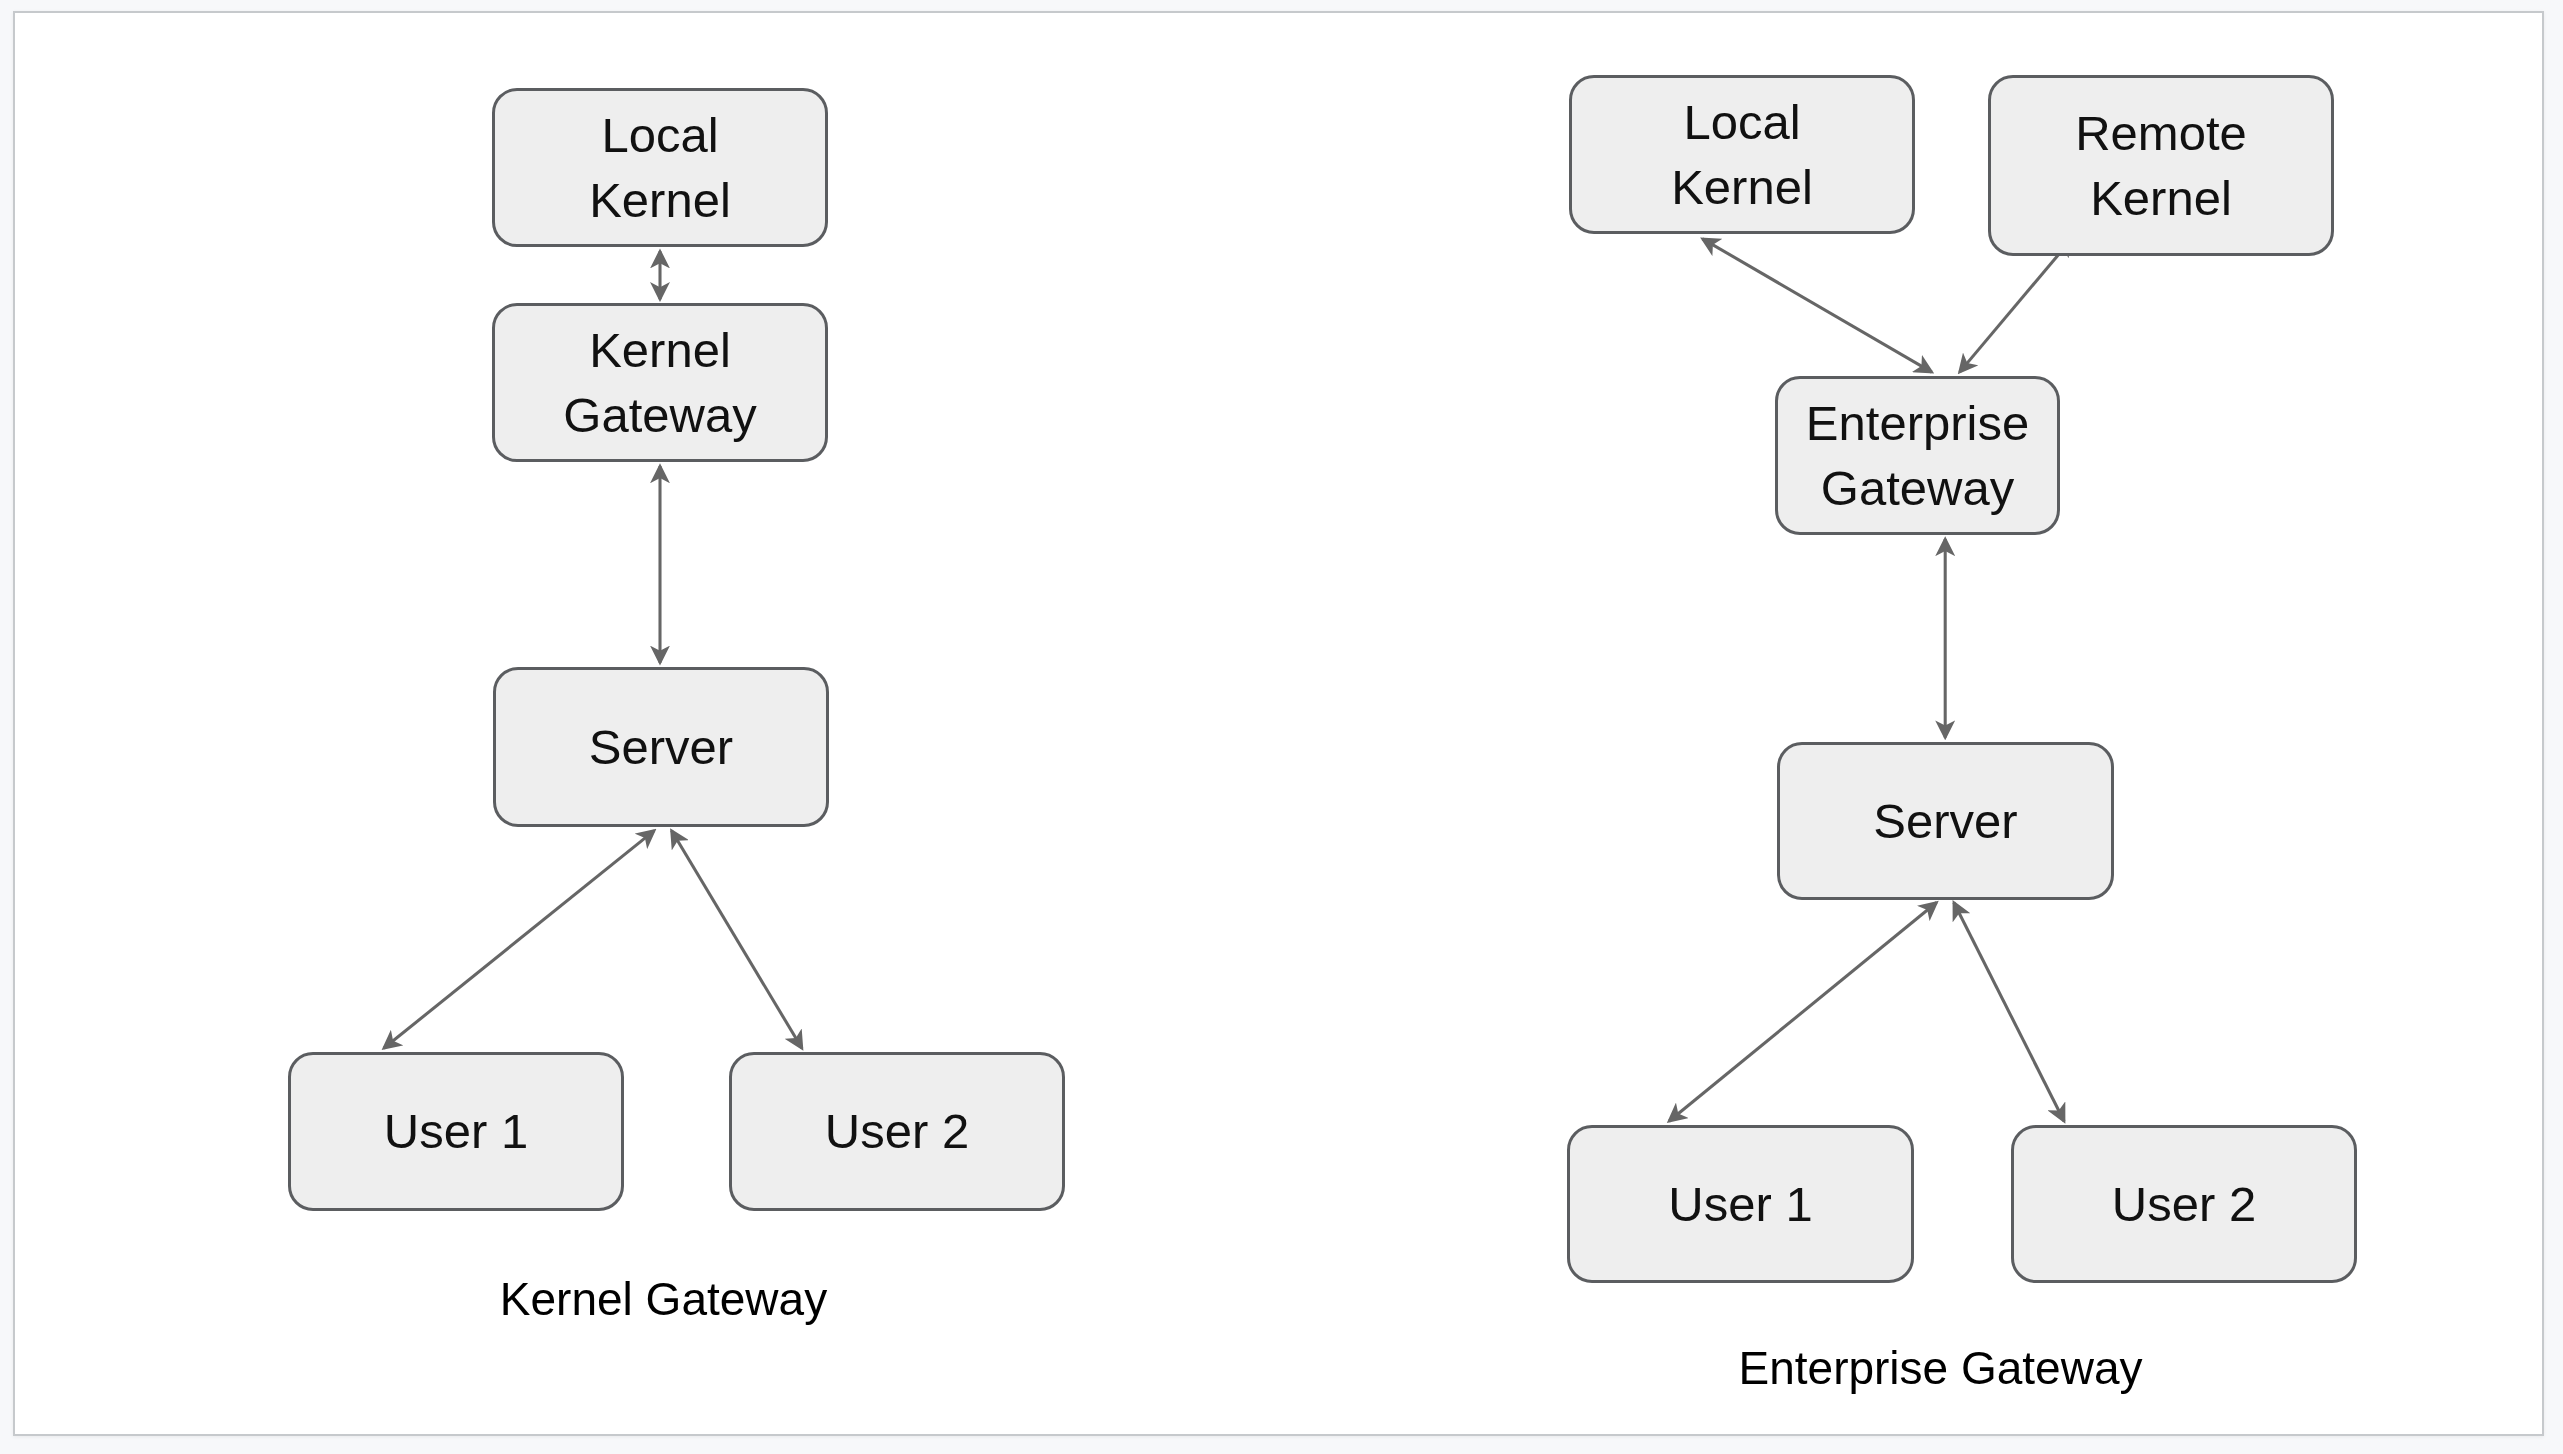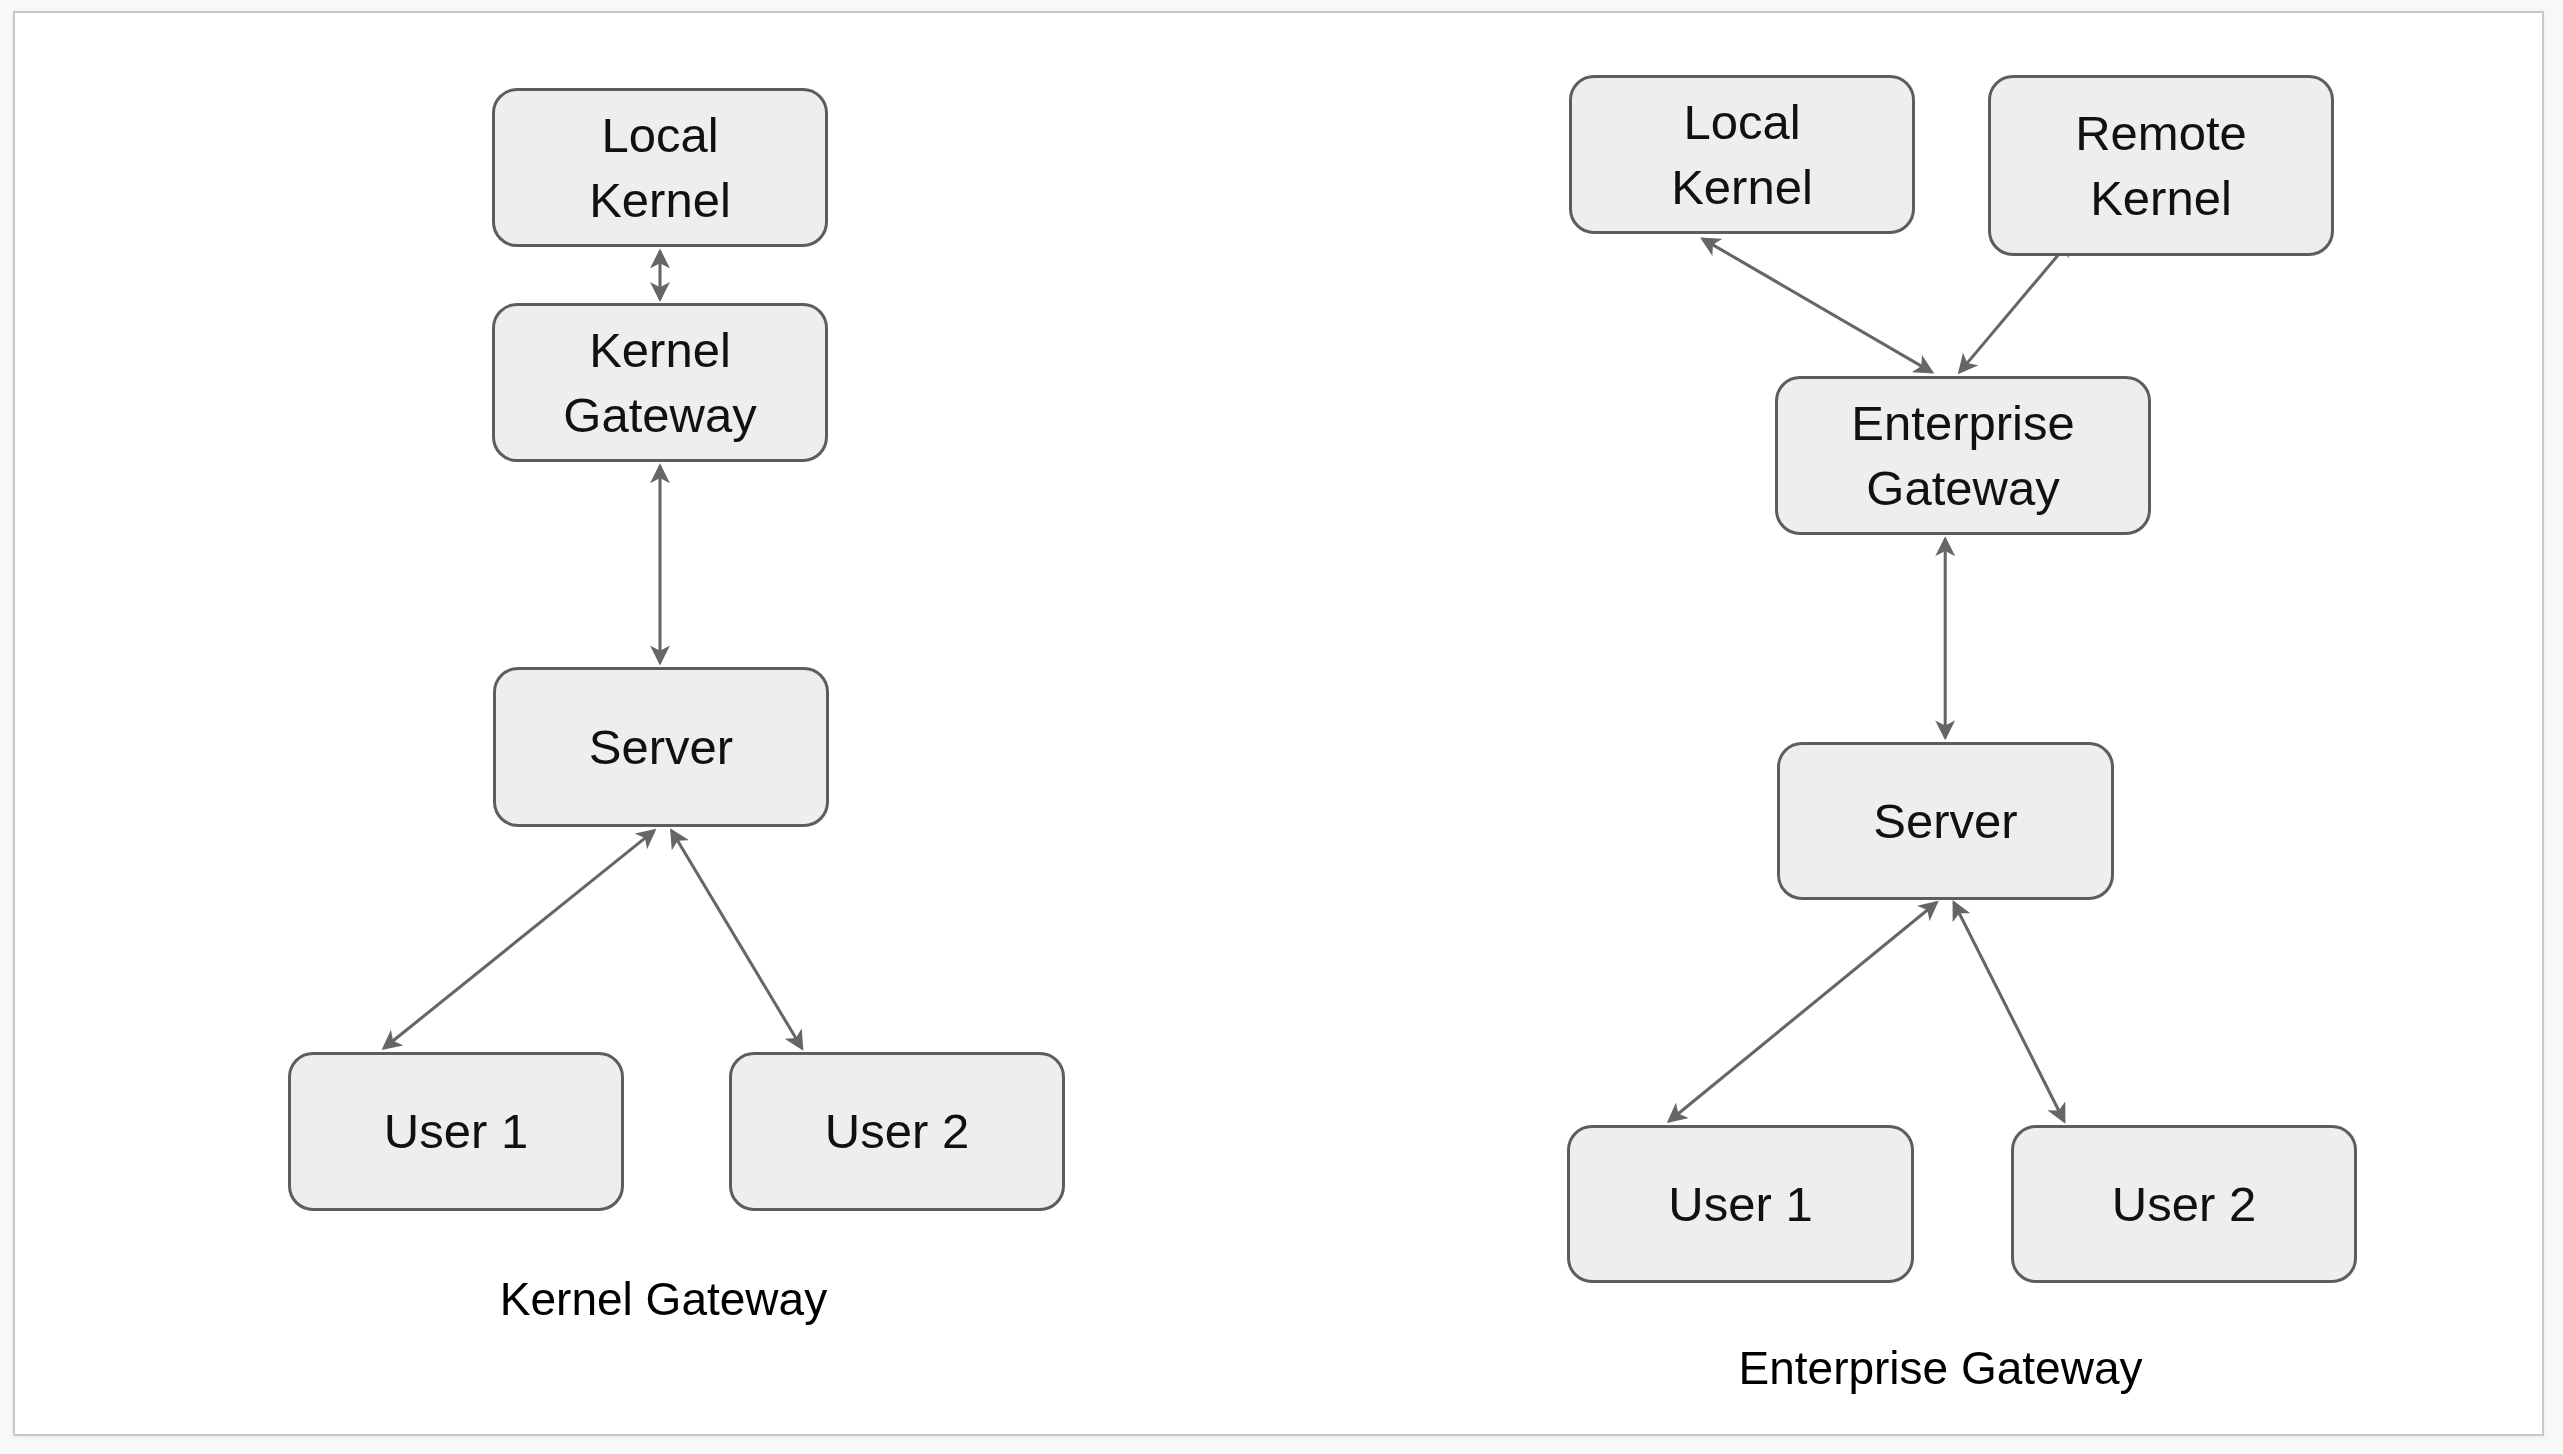--- a/index.html
+++ b/index.html
@@ -59,21 +59,21 @@
   
   .n-l-local-kernel   { left: 492px;  top: 88px;   width: 336px; height: 159px; }
   .n-l-kernel-gateway { left: 492px;  top: 303px;  width: 336px; height: 159px; }
   .n-l-server         { left: 493px;  top: 667px;  width: 336px; height: 160px; }
   .n-l-user-1         { left: 288px;  top: 1052px; width: 336px; height: 159px; }
   .n-l-user-2         { left: 729px;  top: 1052px; width: 336px; height: 159px; }
   .caption-left       { left: 395px;  top: 1272px; }
   
   .n-r-local-kernel       { left: 1569px; top: 75px;   width: 346px; height: 159px; }
   .n-r-remote-kernel      { left: 1940px; top: 75px;   width: 346px; height: 181px; margin-left: 48px; }
-  .n-r-enterprise-gateway { left: 1775px; top: 376px;  width: 376px; height: 159px; }
+  .n-r-enterprise-gateway { left: 1775px; top: 376px;  width: 285px; height: 159px; }
   .n-r-server             { left: 1777px; top: 742px;  width: 337px; height: 158px; }
   .n-r-user-1             { left: 1567px; top: 1125px; width: 347px; height: 158px; }
   .n-r-user-2             { left: 2011px; top: 1125px; width: 346px; height: 158px; }
   .caption-right          { left: 1672px; top: 1341px; }
 </style>
 </head>
 <body>
 
 <div class="stage">
   <div class="canvas"></div>

